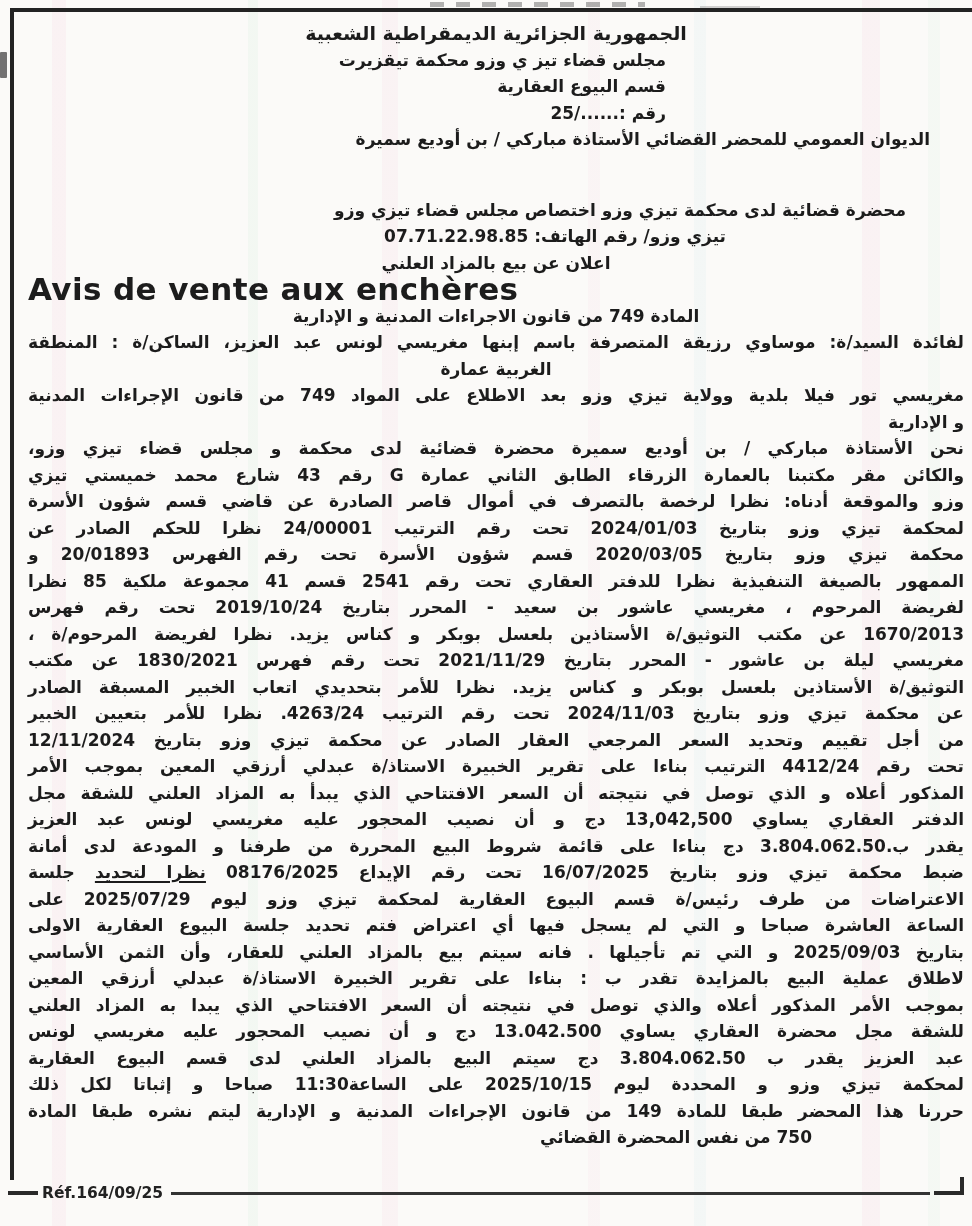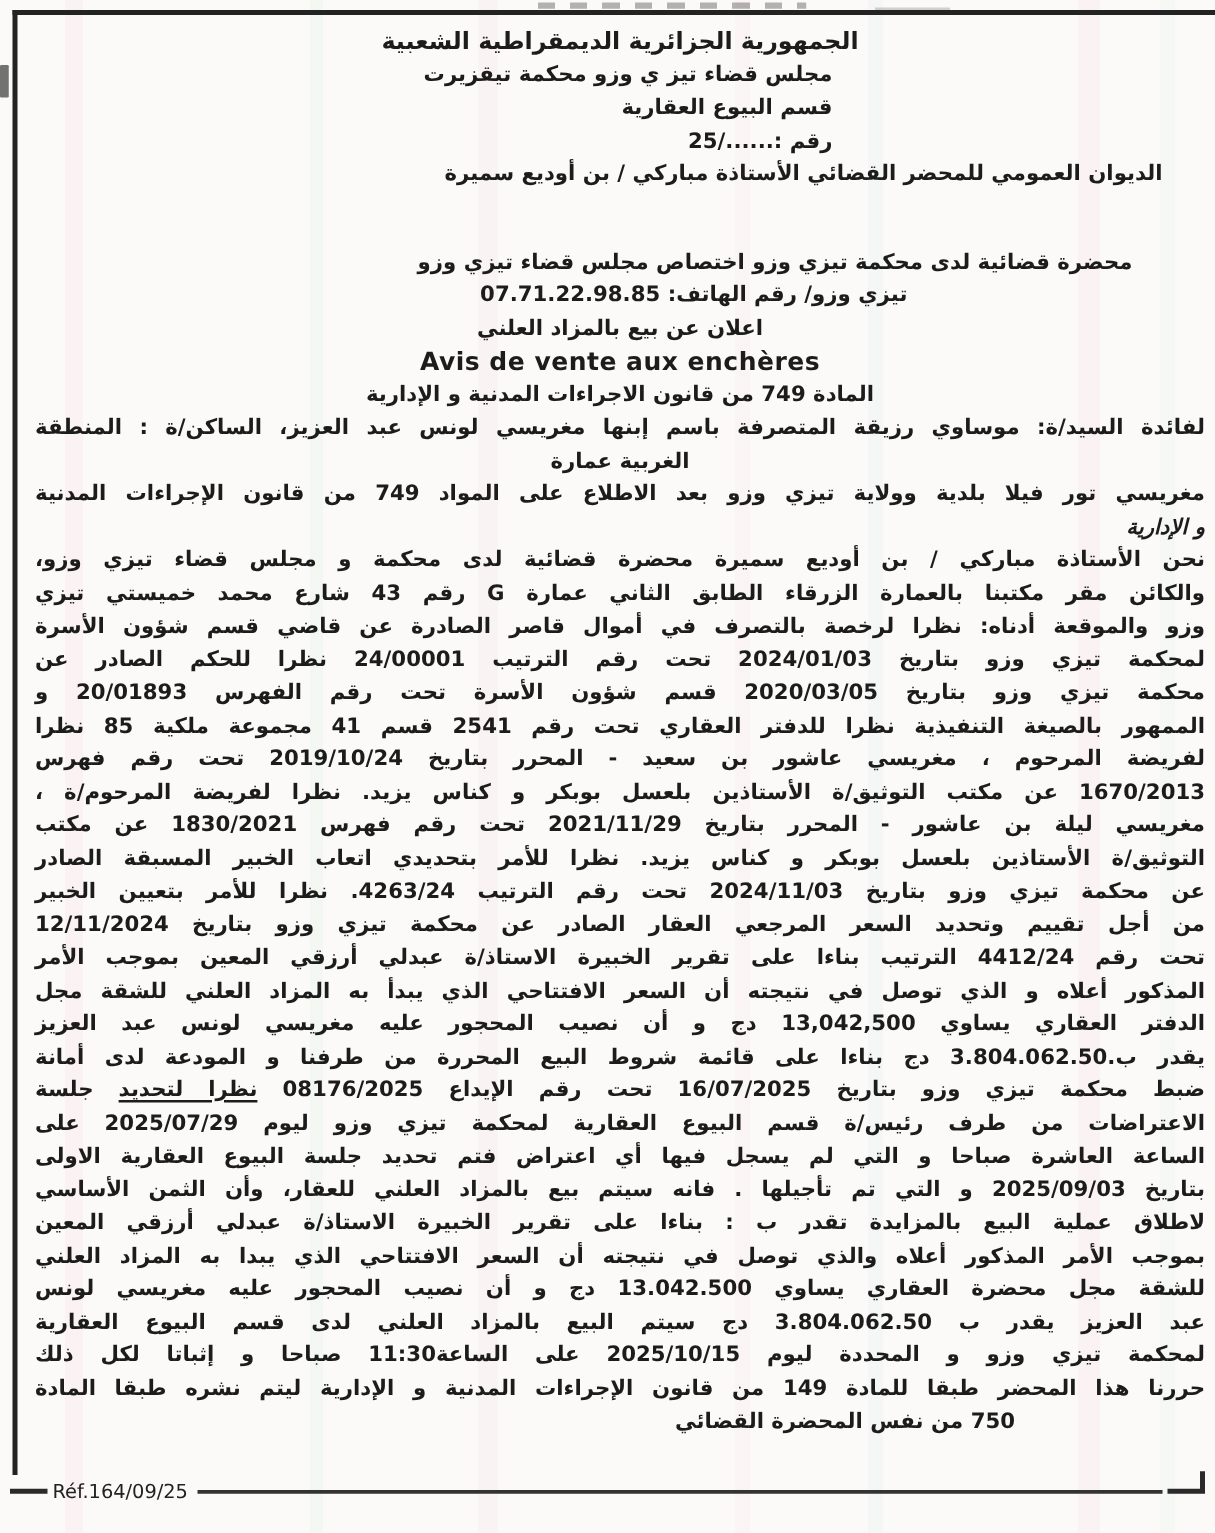--- a/index.html
+++ b/index.html
@@ -29,34 +29,34 @@
   .content{
     position:absolute;top:4px;left:8px;right:8px;
     direction:rtl;
     font-weight:bold;
     font-size:17px;line-height:26.5px;
     padding:4px 6px 0 6px;
   }
   .ln{min-height:26.5px;}
   .s-c1{text-align:center;font-size:19px;}
   .s-c{text-align:center;}
-  .s-lat{text-align:center;direction:ltr;font-size:20px;letter-spacing:.4px;}
+  .s-lat{text-align:left;direction:ltr;font-size:31px;letter-spacing:.4px;}
   .s-il{text-align:right;padding-left:0;padding-right:298px;}
   .s-im{text-align:right;padding-right:238px;}
   .s-rs{text-align:right;padding-right:34px;}
   .s-rm{text-align:right;padding-right:58px;margin-top:44px;}
   .s-rf{text-align:right;padding-right:4px;}
-  .s-r{text-align:right;font-style:italic;}
+  .s-r{text-align:right;}
   .s-ie{text-align:right;padding-right:152px;}
   .s-j{text-align:justify;text-align-last:justify;}
   .ln u{text-decoration-thickness:2px;text-underline-offset:3px;}
 
   .footer{
     position:absolute;left:0;top:1178px;width:972px;height:30px;
-    display:flex;align-items:center;font-weight:normal;
+    display:flex;align-items:center;font-weight:bold;
   }
   .f-sp{width:8px;}
   .f-dash{width:30px;border-top:4px solid #2a2a2a;}
   .f-ref{font-size:15.5px;color:#222;padding:0 4px;white-space:nowrap;}
   .f-line{flex:1;border-top:3px solid #333;margin:0 4px;}
   .f-journal{
     font-family:"DejaVu Serif",serif;font-size:15px;color:#1e1e1e;
     padding:0 10px;white-space:nowrap;
   }
   .f-dash2{width:26px;border-top:4px solid #2a2a2a;}

